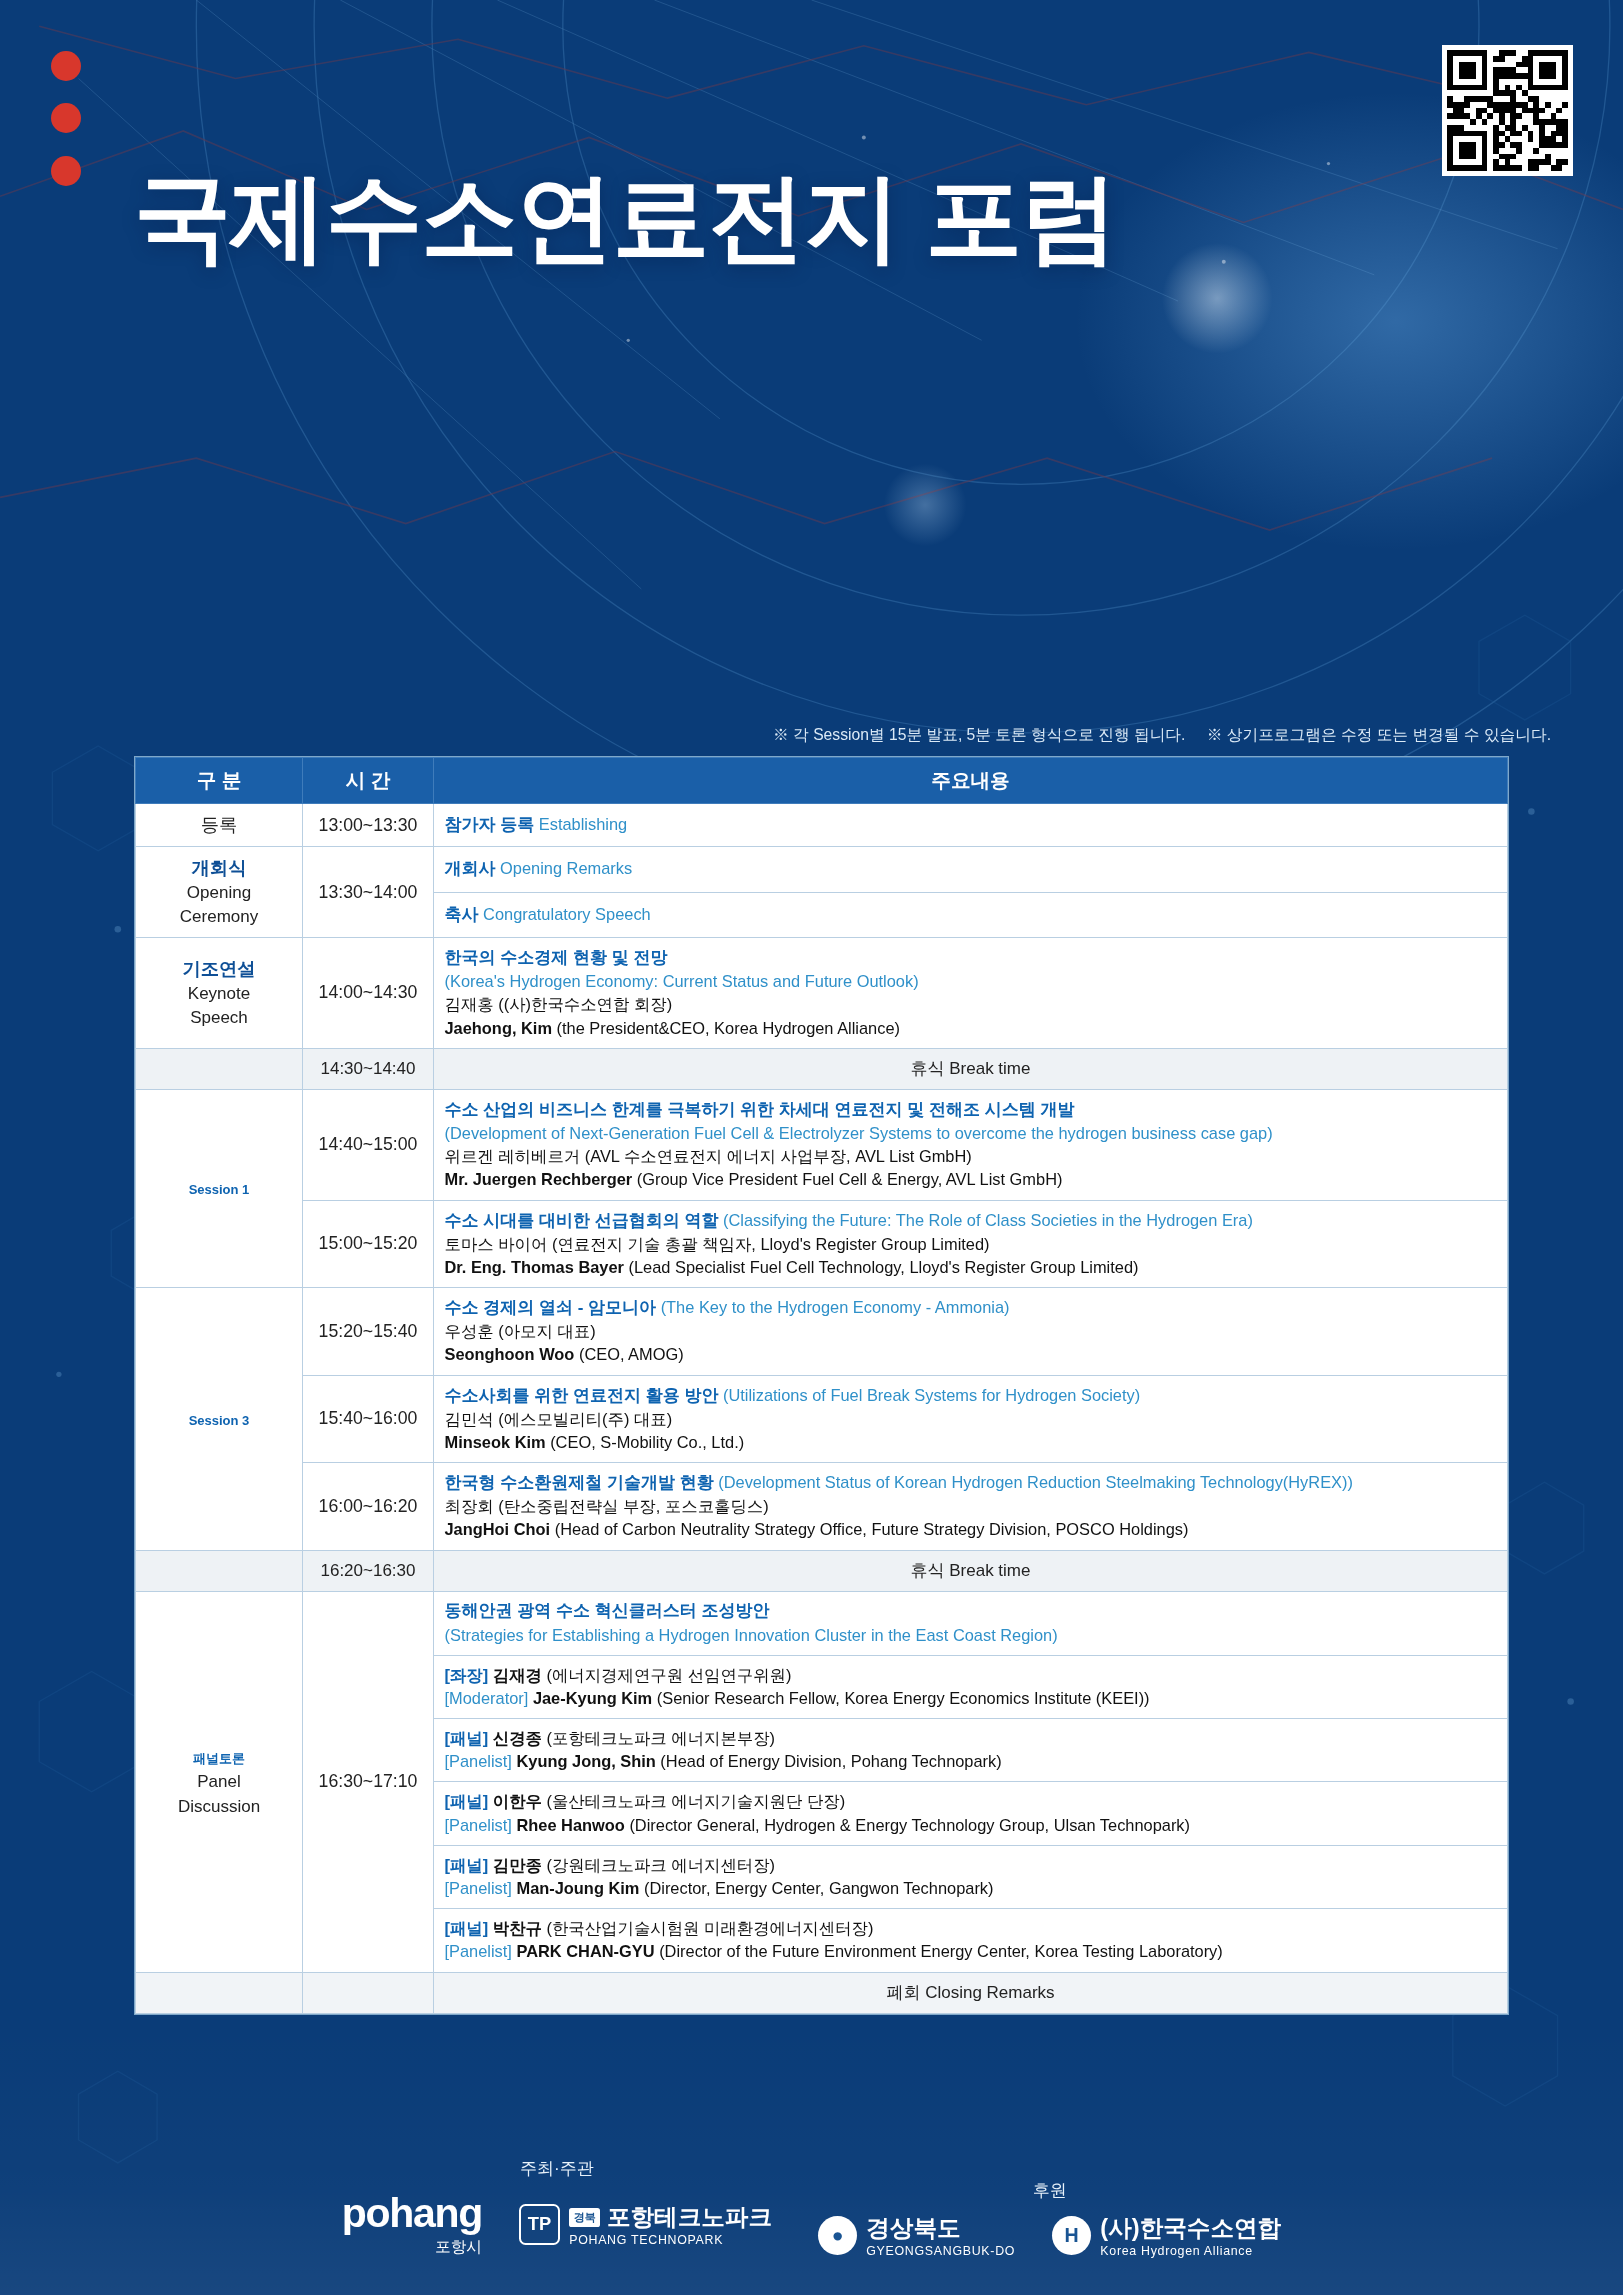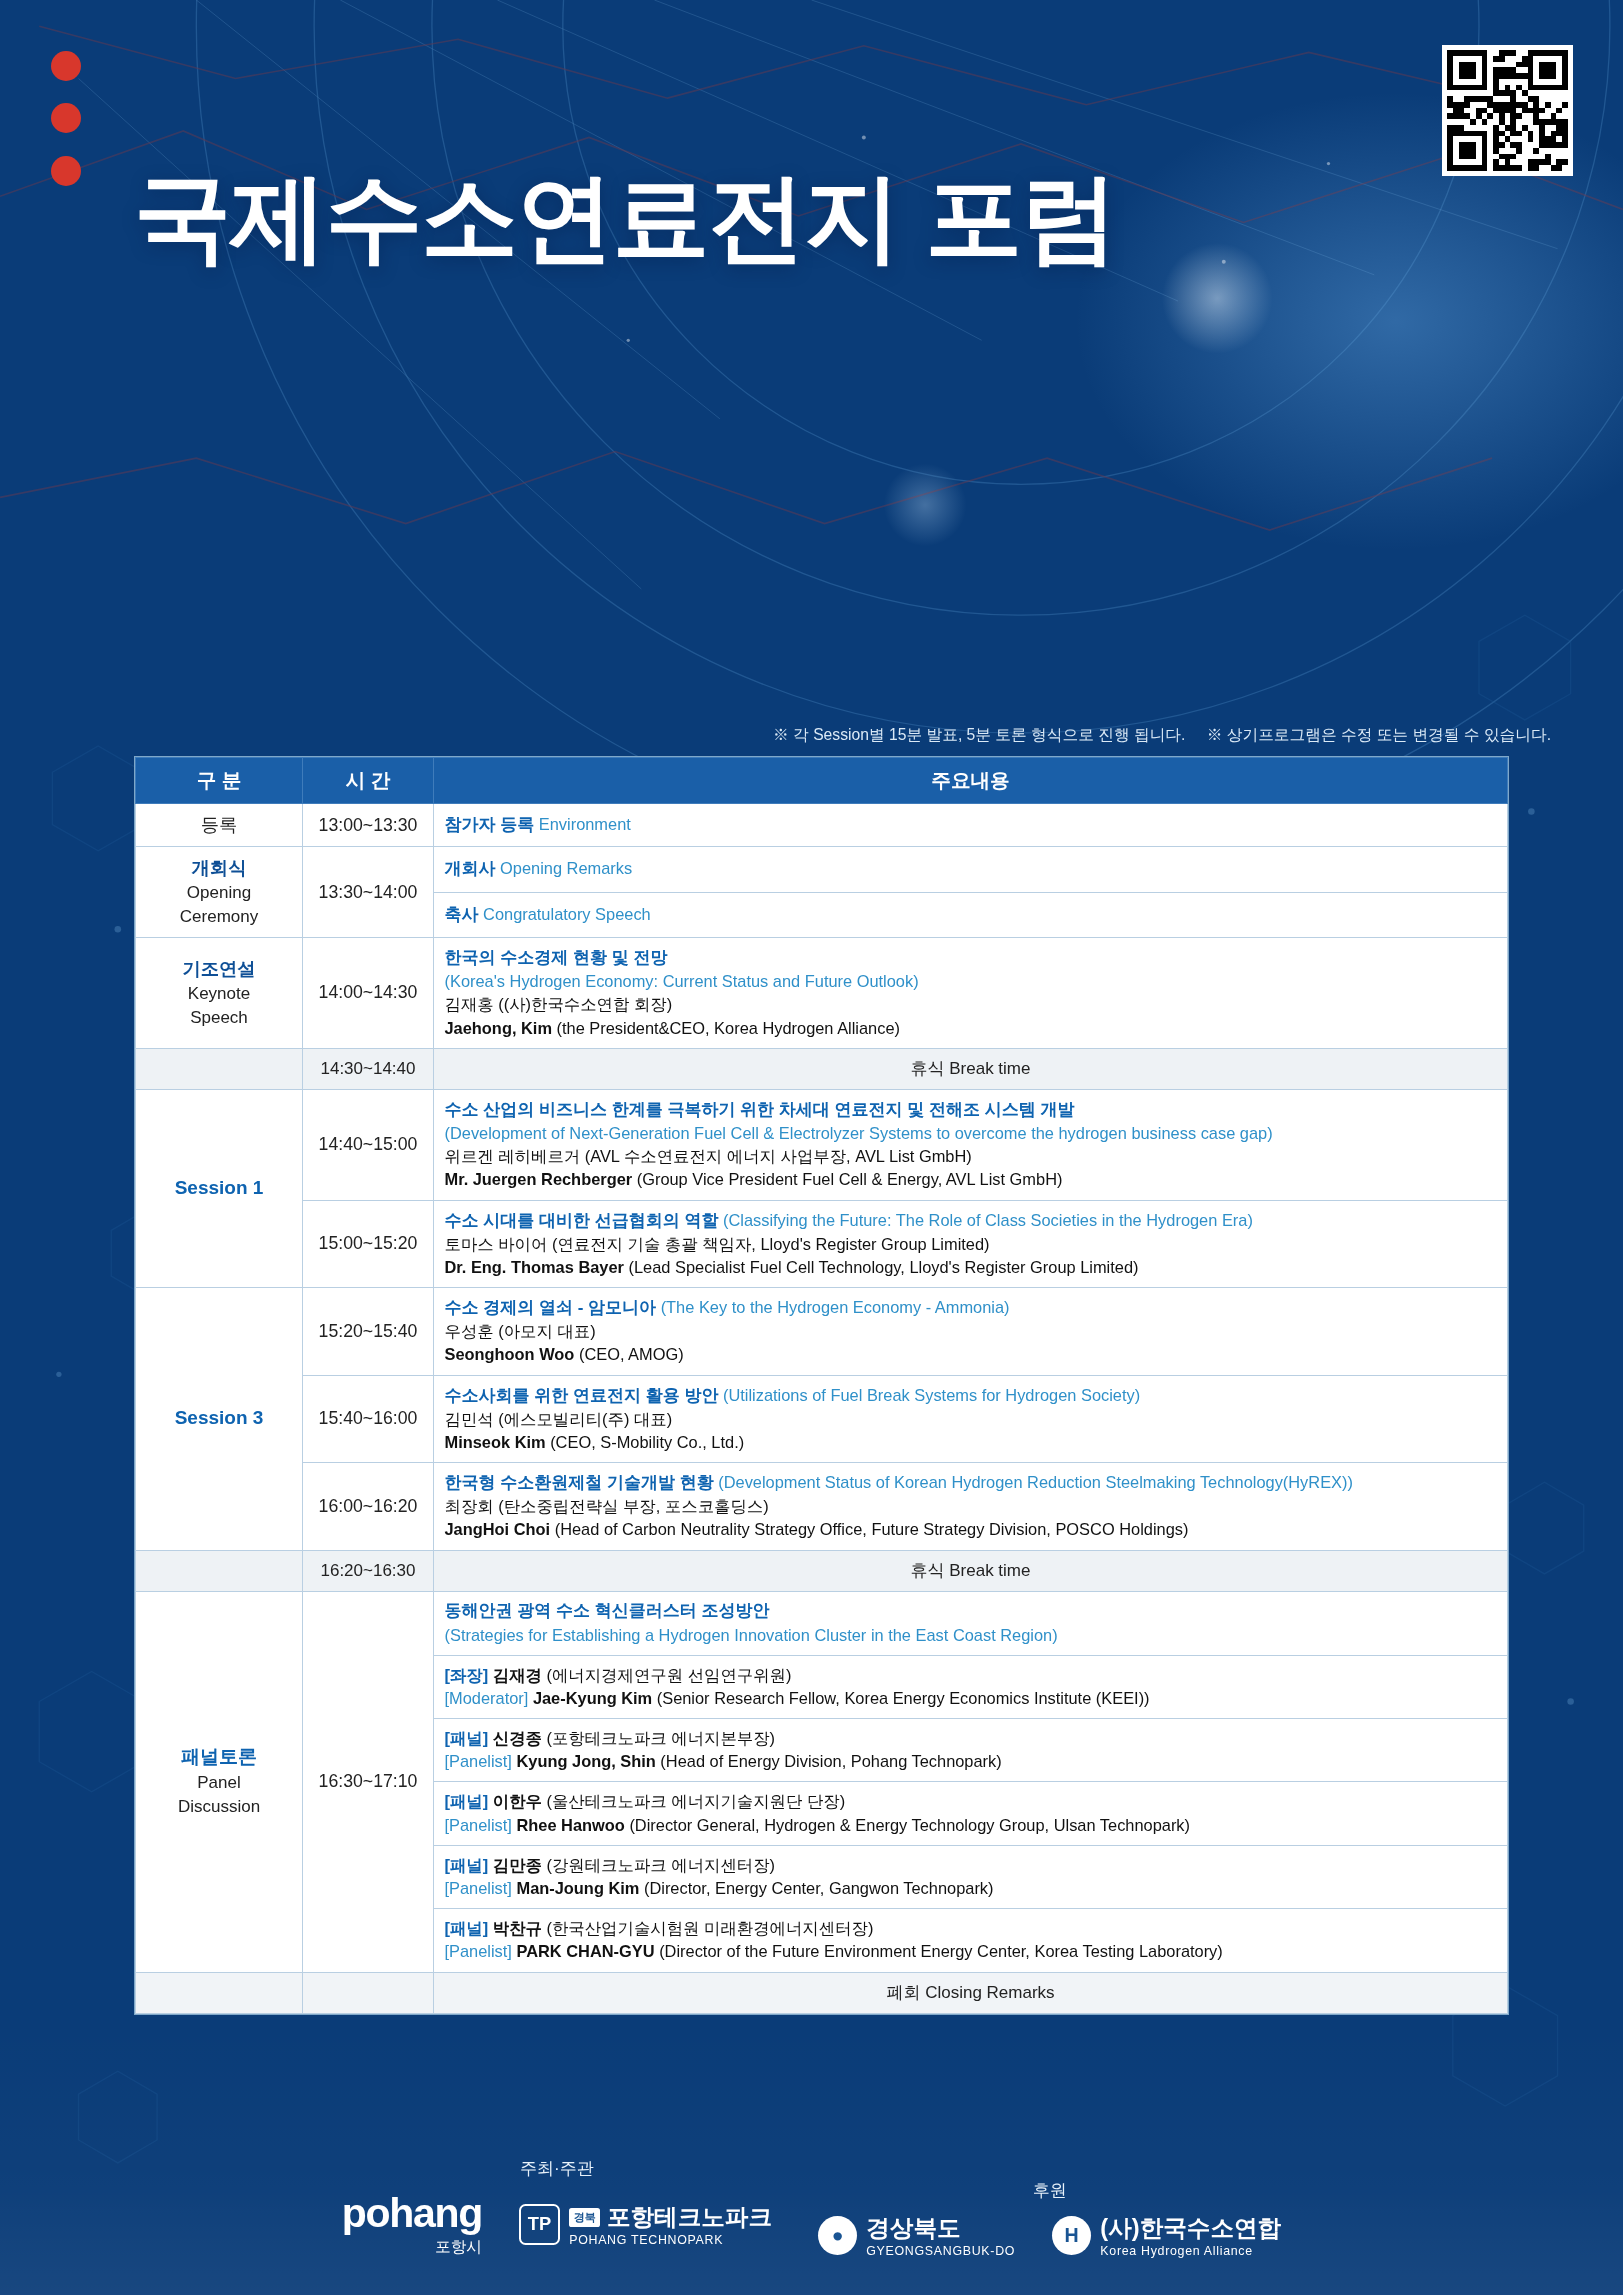--- a/index.html
+++ b/index.html
@@ -125,21 +125,21 @@
   tr.closing td { background:#f1f4f7; text-align:center; font-size:17px; color:#222; }
 
   .t-ko { color:#0e63b0; font-weight:bold; font-size:17px; }
   .t-en { color:#2f90c9; font-size:16.4px; }
   .p-ko { color:#111; font-size:16.4px; }
   .p-en { color:#111; font-size:16.4px; font-weight:bold; }
   .p-en .norm { font-weight:normal; }
   .tag { color:#2f90c9; }
   .tag-ko { color:#0e63b0; font-weight:bold; }
   .line { display:block; }
-  .sess { color:#0e63b0; font-weight:bold; font-size:19px; }
+  .sess { color:#0e63b0; font-weight:bold; font-size:13px; }
 
   
   #footer {
     position:absolute; left:0; right:0; bottom:37px;
     display:flex; align-items:flex-end; justify-content:center; gap:46px;
     color:#fff;
   }
   .f-group { display:flex; flex-direction:column; align-items:center; }
   .f-label { font-size:17px; color:#e9f3fb; margin-bottom:10.5px; }
   .f-logos { display:flex; align-items:center; gap:37px; }
@@ -676,21 +676,21 @@
         <th>주요내용</th>
       </tr>
     </thead>
     <tbody>
 
       <tr>
         <td class="cat plain">등록</td>
         <td class="time">13:00~13:30</td>
         <td class="content">
           <span class="t-ko">참가자 등록</span>
-          <span class="t-en">Environment</span>
+          <span class="t-en">Establishing</span>
         </td>
       </tr>
 
       <tr>
         <td class="cat" rowspan="2">
           <span>개회식</span>
           <span class="sub">Opening<br>Ceremony</span>
         </td>
         <td class="time" rowspan="2">13:30~14:00</td>
         <td class="content">

